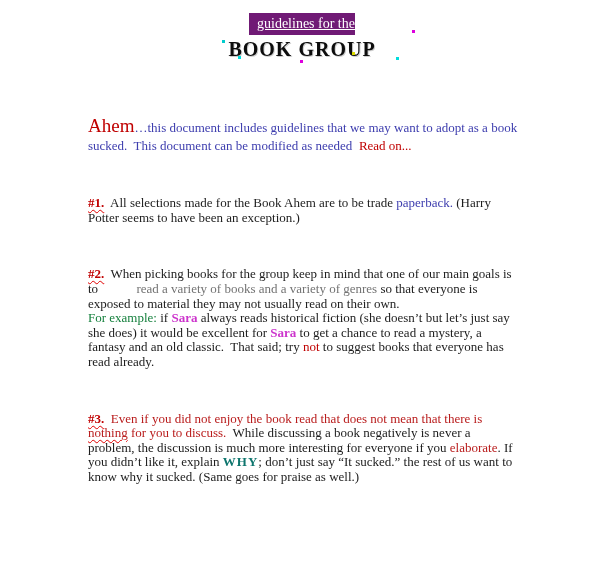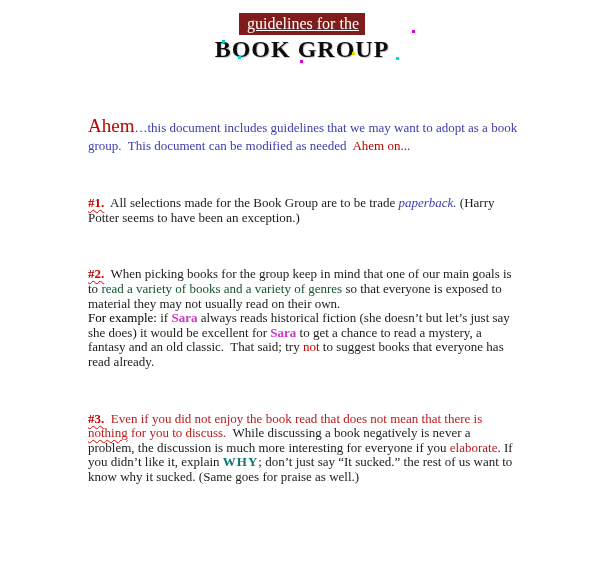--- a/index.html
+++ b/index.html
@@ -14,30 +14,30 @@
     width: 604px; height: 579px;
     background: #ffffff;
   }
   .header {
     position: absolute;
     top: 13px; left: 0; right: 0;
     text-align: center;
   }
   .banner {
     display: inline-block;
-    background: #7f1d1d;
+    background: #701a75;
     color: #ffffff;
-    font-size: 16px;
+    font-size: 14px;
     line-height: 19px;
-    padding: 1px 6px 2px 8px;
+    padding: 1px 0 2px 8px;
     text-decoration: underline;
   }
   .big-title {
     margin-top: 0px;
-    font-size: 24px;
+    font-size: 20px;
     line-height: 28px;
     font-weight: bold;
     color: #0d0d0d;
     letter-spacing: 1px;
     text-shadow: 1px 1px 0 rgba(60,60,60,0.25);
   }
   .speck { position: absolute; width: 3px; height: 3px; }
   .s1 { left: 238px; top: 56px; background: #00dddd; }
   .s2 { left: 300px; top: 60px; background: #dd00dd; }
   .s3 { left: 352px; top: 52px; background: #dddd00; }
@@ -51,29 +51,29 @@
     font-size: 13px;
     line-height: 14.6px;
     color: #1c1c1c;
     white-space: pre-wrap;
   }
   .content p { margin: 0 0 13px 0; }
   
   .blk   { color: #1c1c1c; }
   .blue  { color: #3d3dae; }
   .red   { color: #c00000; }
-  .green { color: #14532d; }
-  .teal  { color: #000000; }
+  .green { color: #737373; margin-left: 35px; }
+  .teal  { color: #15803d; }
   .mag   { color: #cc33cc; font-weight: bold; }
   .org   { color: #b91c1c; }
   .orgb  { color: #0f766e; font-weight: bold; letter-spacing: 1px; }
   .plum  { color: #3a2544; }
   .plumh { color: #2a1030; }
   .b  { font-weight: bold; }
-  .it { font-style: italic; }
+  .it { }
   .ul { text-decoration: underline; }
   .sq {
     text-decoration-line: underline;
     text-decoration-style: wavy;
     text-decoration-color: #e00000;
     text-decoration-thickness: 1px;
     text-underline-offset: 2px;
   }
   .ahem {
     font-size: 19px;
@@ -91,21 +91,21 @@
   </div>
 
   <div class="speck s1"></div>
   <div class="speck s2"></div>
   <div class="speck s3"></div>
   <div class="speck s4"></div>
   <div class="speck s5"></div>
   <div class="speck s6"></div>
 
   <div class="content">
-    <p><span class="red ahem">Ahem</span><span class="blue">…</span><span class="blue">this document includes guidelines that we may want to adopt as a book group.  This document can be modified as needed  </span><span class="red">Ahem on...</span></p>
-    <p><span class="red b sq">#1.</span><span class="blk">  All selections made for the Book Group are to be trade </span><span class="blue it">paperback.</span><span class="blk"> (Harry Potter seems to have been an exception.)</span></p>
+    <p><span class="red ahem">Ahem</span><span class="blue">…</span><span class="blue">this document includes guidelines that we may want to adopt as a book sucked.  This document can be modified as needed  </span><span class="red">Read on...</span></p>
+    <p><span class="red b sq">#1.</span><span class="blk">  All selections made for the Book Ahem are to be trade </span><span class="blue it">paperback.</span><span class="blk"> (Harry Potter seems to have been an exception.)</span></p>
     <p><span class="red b sq">#2.</span><span class="blk">  When picking books for the group keep in mind that one of our main goals is to </span><span class="green">read a variety of books and a variety of genres</span><span class="blk"> so that everyone is exposed to material they may not usually read on their own.</span><br><span class="teal">For example:</span><span class="blk"> if </span><span class="mag">Sara</span><span class="blk"> always reads historical fiction (she doesn’t but let’s just say she does) it would be excellent for </span><span class="mag">Sara</span><span class="blk"> to get a chance to read a mystery, a fantasy and an old classic.  That said; try </span><span class="red">not</span><span class="blk"> to suggest books that everyone has read already.</span></p>
     <p><span class="red b sq">#3.</span><span class="blk">  </span><span class="org">Even if you did not enjoy the book read that does not mean that there is </span><span class="org sq">nothing</span><span class="org"> for you to discuss.</span><span class="blk">  While discussing a book negatively is never a problem, the discussion is much more interesting for everyone if you </span><span class="org">elaborate</span><span class="blk">. If you didn’t like it, explain </span><span class="orgb">WHY</span><span class="blk">; don’t just say “It sucked.” the rest of us want to know why it sucked. (Same goes for praise as well.)</span></p>
     
     
   </div>
 
 </div>
 
 </body></html>

